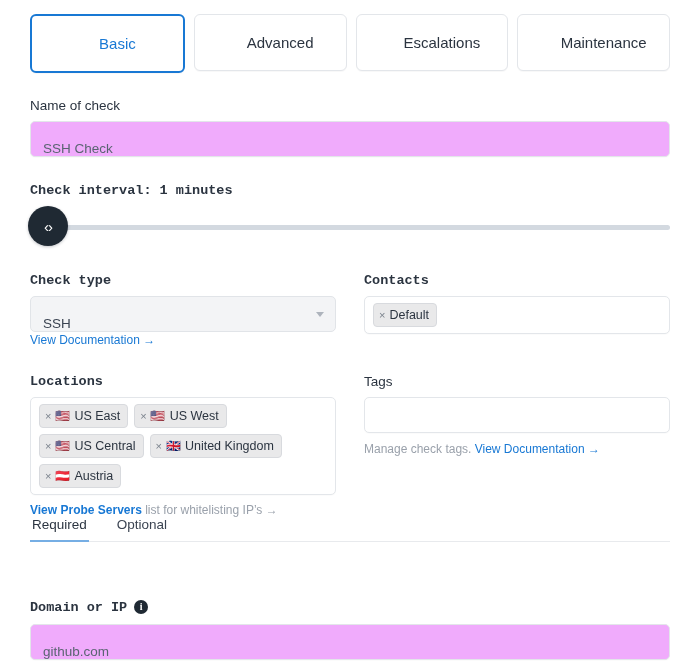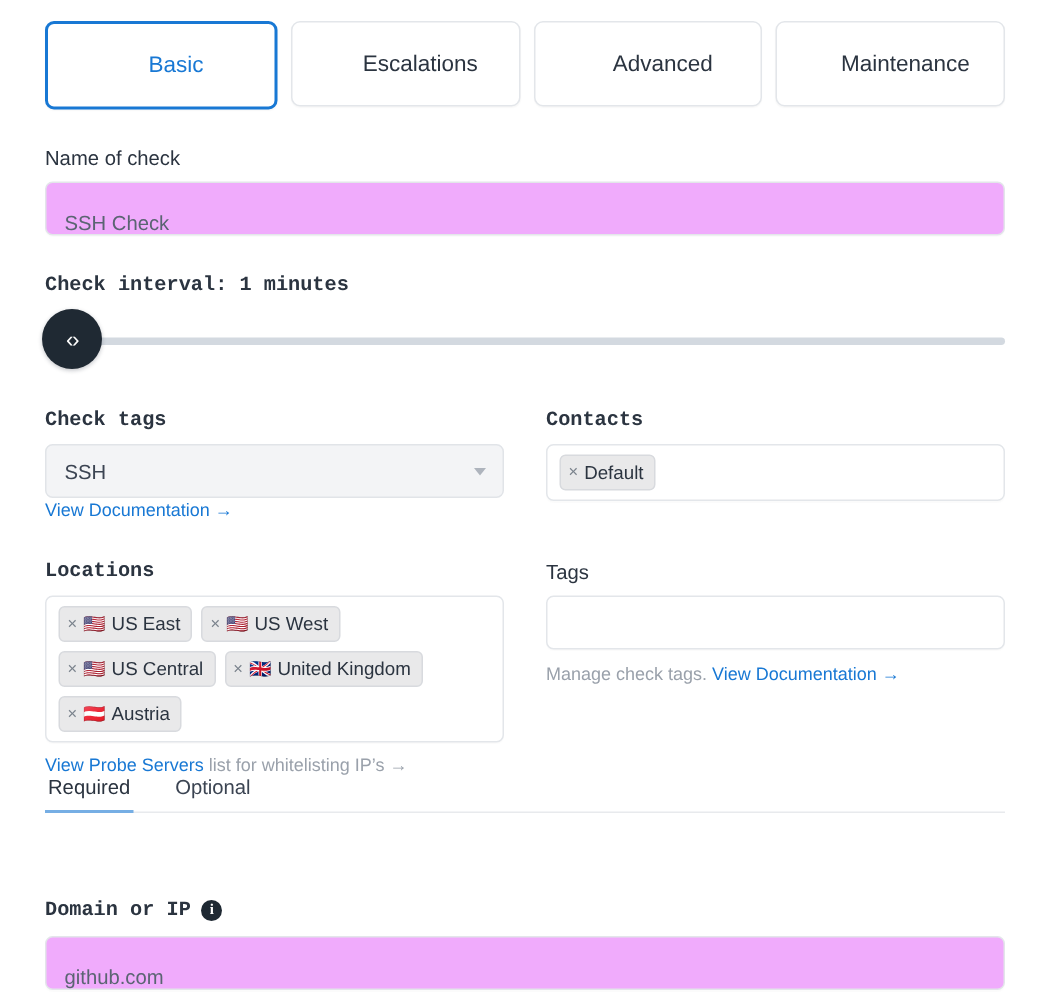--- a/index.html
+++ b/index.html
@@ -123,21 +123,21 @@
   
   .select-box {
     position: relative;
     box-sizing: border-box;
     width: 100%;
     height: 36px;
     border: 1px solid #e1e4e8;
     border-radius: 5px;
     background: #f3f4f6;
     display: flex;
-    align-items: center;
+    align-items: flex-end;
     padding: 0 12px;
     font-size: 13.5px;
     color: #3b4452;
     cursor: pointer;
   }
   .select-caret {
     position: absolute;
     right: 11px;
     top: 50%;
     width: 0;
@@ -205,21 +205,21 @@
     line-height: 1;
   }
   .chip .flag {
     font-family: "DejaVu Sans", sans-serif;
     font-size: 12px;
     line-height: 1;
   }
 
   .block-locations { padding-top: 27px; }
   .locations-foot { margin-top: 8px; font-size: 12px; color: #9aa1ab; }
-  .locations-foot .link { font-weight: normal; }
+  .locations-foot .link { font-weight: bold; }
 
   
   .u-tabs {
     position: relative;
     display: flex;
     gap: 26px;
     border-bottom: 1px solid #e8eaed;
   }
   .u-tab {
     position: relative;
@@ -267,24 +267,24 @@
 </head>
 <body>
 
 <div class="page">
 
   <div class="card-tabs">
     <div class="card-tab active">
       <span>Basic</span>
     </div>
     <div class="card-tab">
+      <span>Advanced</span>
+    </div>
+    <div class="card-tab">
       <span>Escalations</span>
-    </div>
-    <div class="card-tab">
-      <span>Advanced</span>
     </div>
     <div class="card-tab">
       <span>Maintenance</span>
     </div>
   </div>
 
   <div class="row-name">
     <div class="field-label">Name of check</div>
     <div class="text-input">
       <span>SSH Check</span>
@@ -296,21 +296,21 @@
     <div class="slider-wrap">
       <div class="slider-track"></div>
       <div class="slider-handle">
         <span>‹›</span>
       </div>
     </div>
   </div>
 
   <div class="cols block-check-type">
     <div class="col">
-      <div class="field-label bold">Check tags</div>
+      <div class="field-label bold">Check type</div>
       <div class="select-box">
         <span>SSH</span>
         <span class="select-caret"></span>
       </div>
       <span class="doc-link">View Documentation →</span>
     </div>
 
     <div class="col">
       <div class="field-label bold">Contacts</div>
       <div class="chips-box">

